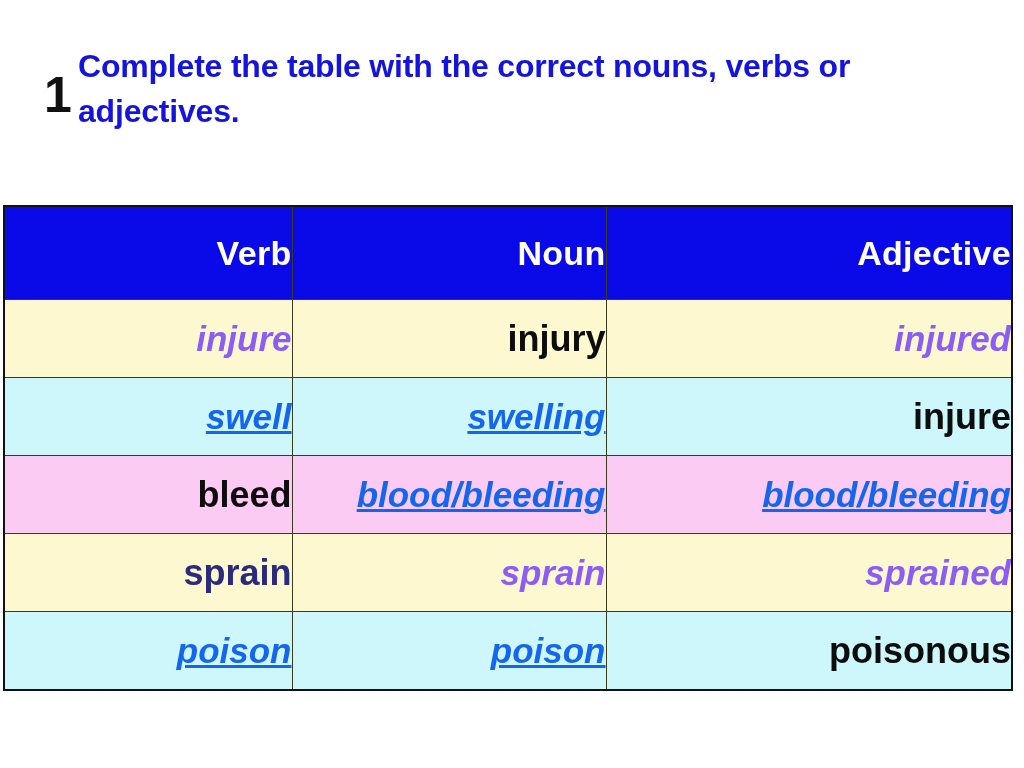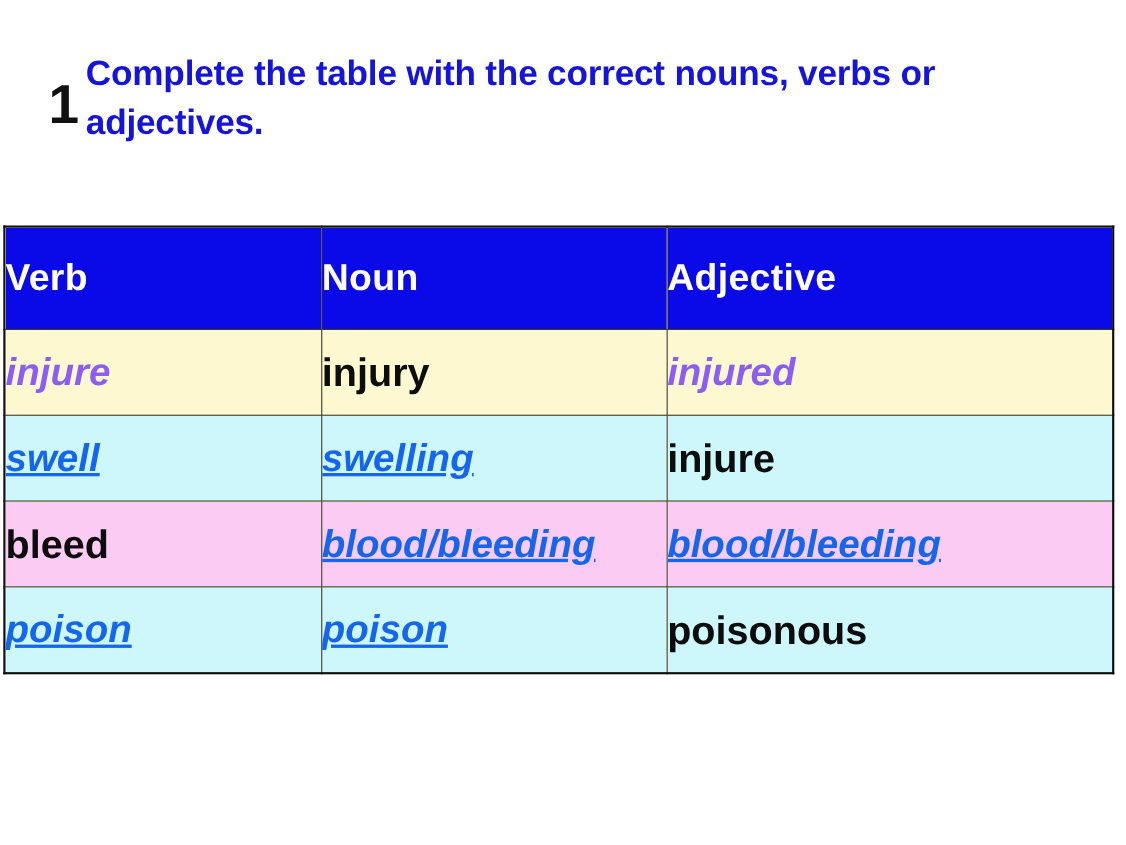--- a/index.html
+++ b/index.html
@@ -58,21 +58,21 @@
     border: 2px solid #111111;
   }
   #word-table col.c-verb { width: 288px; }
   #word-table col.c-noun { width: 314px; }
   #word-table col.c-adj  { width: 406px; }
 
   #word-table th,
   #word-table td {
     border: 1px solid #3b3b1e;
     padding: 0;
-    text-align: left;
+    text-align: right;
     vertical-align: middle;
     overflow: hidden;
     white-space: nowrap;
   }
 
   
   thead tr { background: #0a0ae8; }
   thead th {
     height: 92px;
     color: #ffffff;
@@ -158,20 +158,31 @@
         <span class="w black sz-lg">bleed</span>
       </td>
       <td>
         <span class="w blue sz-sm">blood/bleeding</span>
       </td>
       <td>
         <span class="w blue sz-md">blood/bleeding</span>
       </td>
     </tr>
 
+    <tr class="bg-cream">
+      <td>
+        <span class="w navy sz-lg">sprain</span>
+      </td>
+      <td>
+        <span class="w red sz-md">sprain</span>
+      </td>
+      <td>
+        <span class="w red sz-md">sprained</span>
+      </td>
+    </tr>
 
     <tr class="bg-cyan">
       <td>
         <span class="w blue sz-md">poison</span>
       </td>
       <td>
         <span class="w blue sz-xs">poison</span>
       </td>
       <td>
         <span class="w black sz-lg">poisonous</span>

